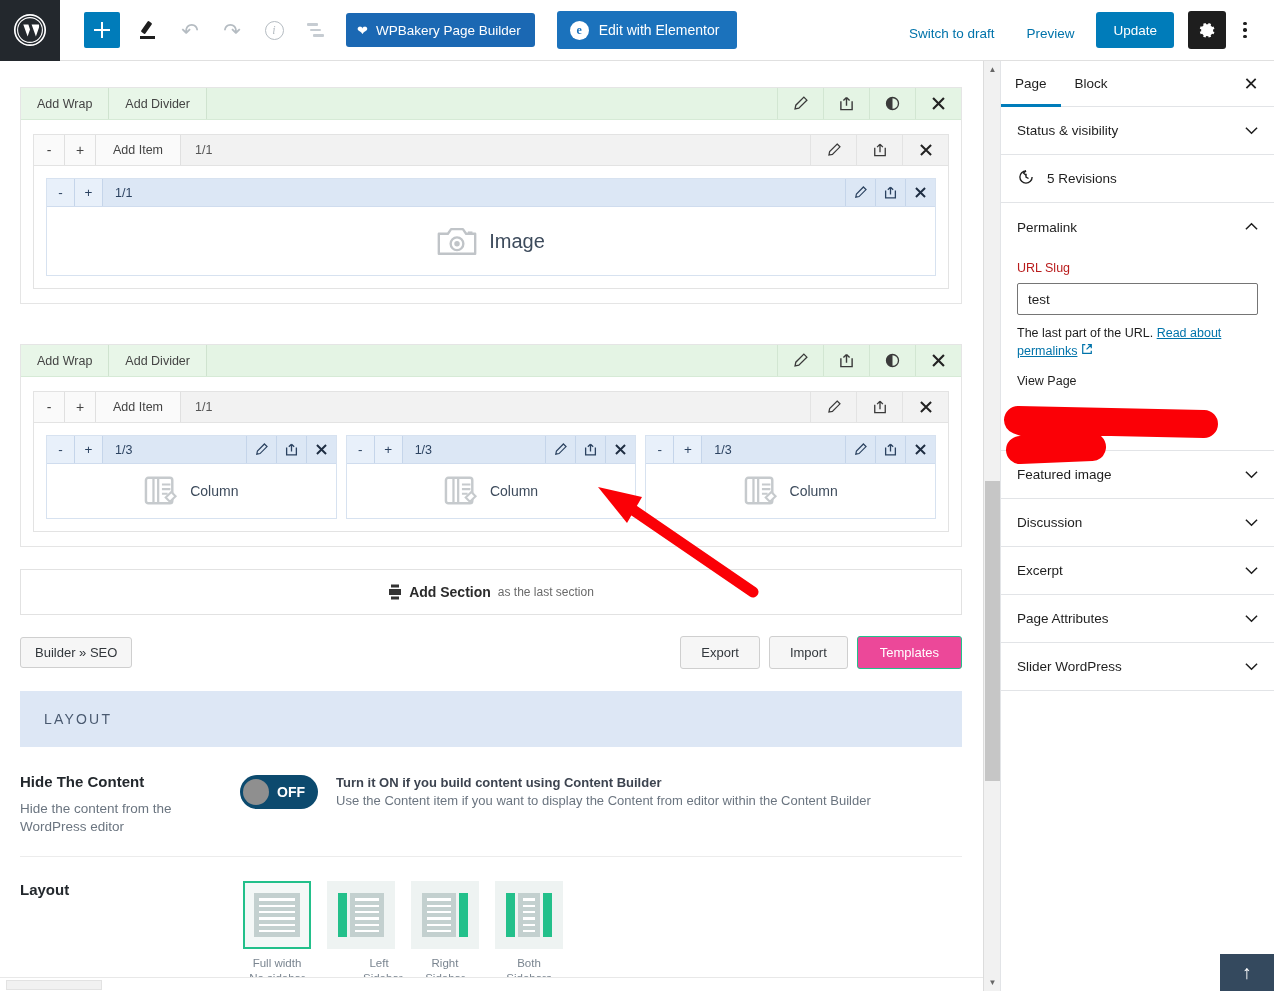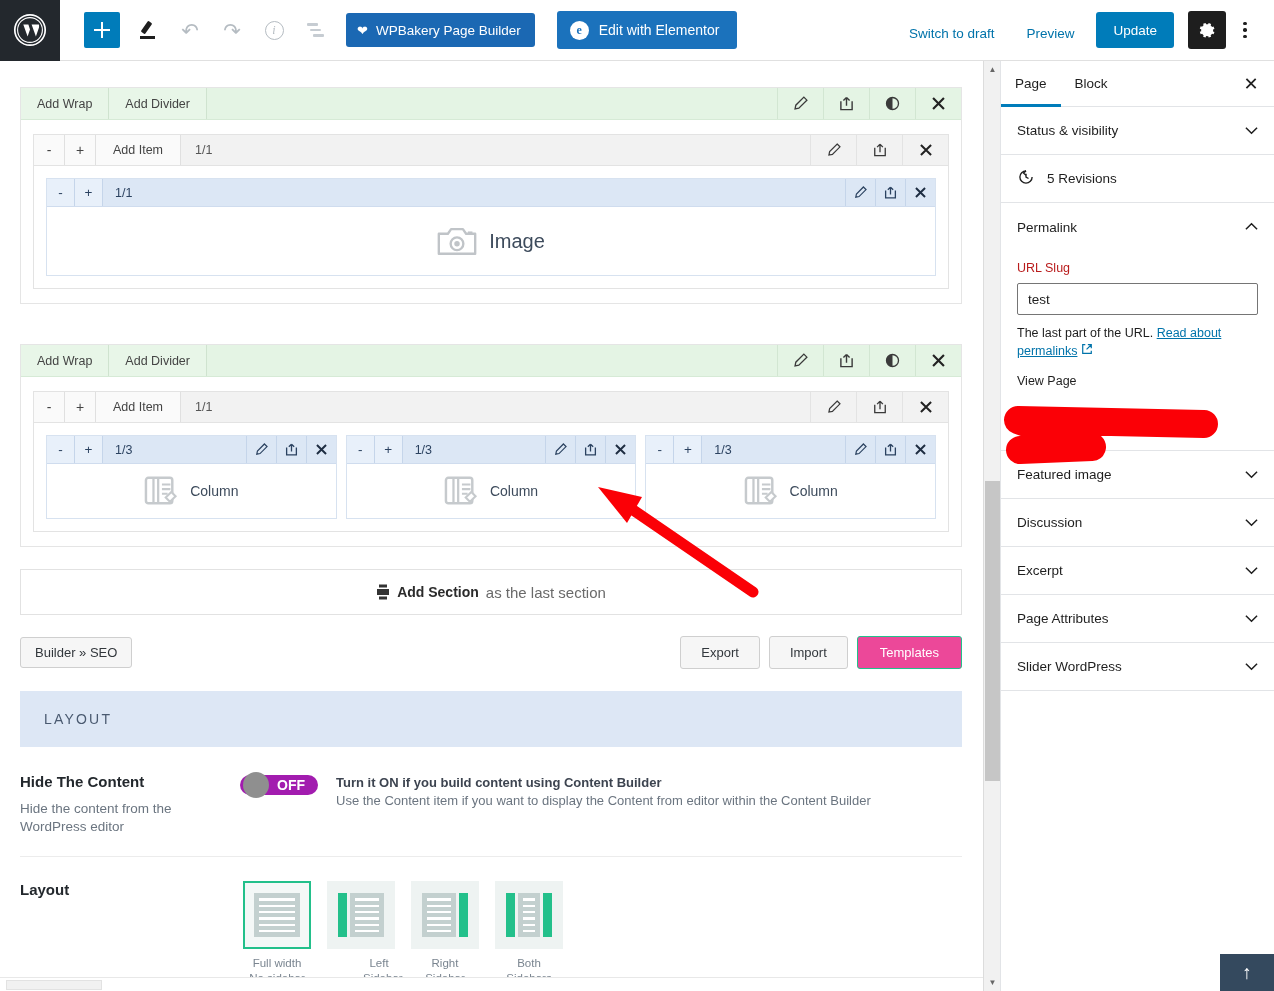--- a/index.html
+++ b/index.html
@@ -215,21 +215,21 @@
   .ph-label.small { font-size: 14px; }
 
   .cols-wrap { display: flex; gap: 9px; }
   .cols-wrap > div { flex: 1; }
 
   .add-section-row {
     margin: 22px 20px 0 20px; border: 1px solid #e2e2e2; background: #fff; height: 46px;
     display: flex; align-items: center; justify-content: center; gap: 7px; cursor: pointer;
   }
   .add-section-row .strong { font-size: 14px; color: #2b2b2b; font-weight: bold; }
-  .add-section-row .muted { font-size: 15px; color: #6a6a6a; }
+  .add-section-row .muted { font-size: 12px; color: #6a6a6a; }
 
   .footer-bar {
     margin: 21px 20px 0 20px; display: flex; align-items: center;
   }
   .btn-grey {
     border: 1px solid #cfcfcf; background: #f6f6f6; border-radius: 3px;
     padding: 0 14px; height: 31px; display:flex; align-items:center;
     font-size: 13px; color: #32373c; cursor: pointer;
   }
   .footer-right { margin-left: auto; display: flex; gap: 9px; align-items: center; }
@@ -244,21 +244,21 @@
     font-size: 14px; letter-spacing: 2.2px; color: #4a5a70;
   }
   .opt-row {
     margin: 4px 20px; border-bottom: 1px solid #ececec; display: flex; padding: 22px 0 20px 0;
   }
   .opt-left { width: 220px; flex: 0 0 220px; }
   .opt-title { font-size: 15px; font-weight: bold; color: #23282d; }
   .opt-desc { font-size: 13.5px; color: #6b7580; margin-top: 10px; line-height: 1.35; }
   .opt-right { flex: 1; display: flex; align-items: flex-start; gap: 18px; padding-top: 2px; }
   .toggle {
-    width: 78px; height: 20px; border-radius: 18px; background: #a21caf;
+    width: 78px; height: 34px; border-radius: 18px; background: #0c4a6e;
     display: flex; align-items: center; cursor: pointer; position: relative; flex: 0 0 78px;
   }
   .toggle .knob {
     width: 26px; height: 26px; border-radius: 50%; background: #8f8f8f; margin-left: 3px;
   }
   .toggle .txt { color: #fff; font-size: 14px; font-weight: bold; margin-left: 8px; }
   .toggle-desc .t1 { font-size: 13px; font-weight: bold; color: #3d4450; }
   .toggle-desc .t2 { font-size: 13px; color: #6b7580; margin-top: 3px; }
 
   .layout-row { margin: 0 20px; display: flex; padding: 20px 0 10px 0; }

